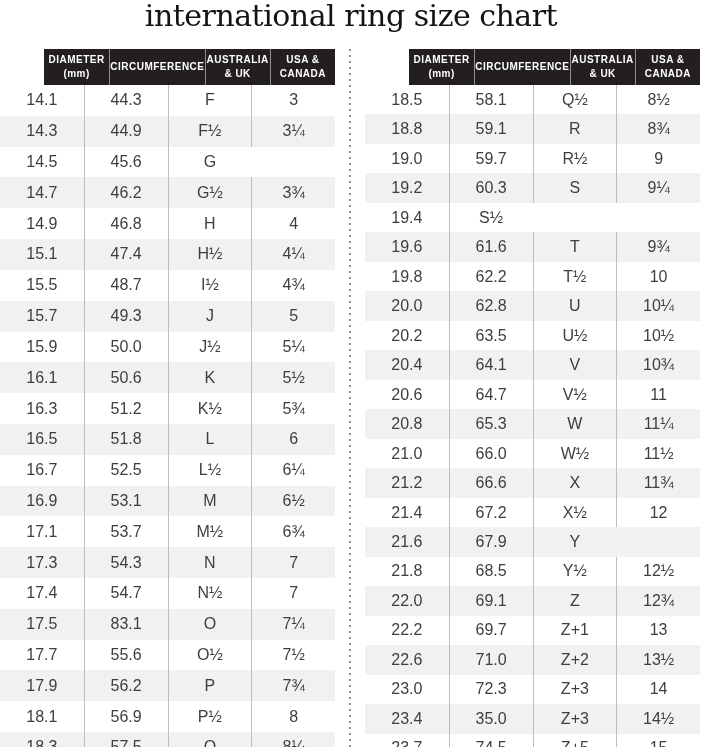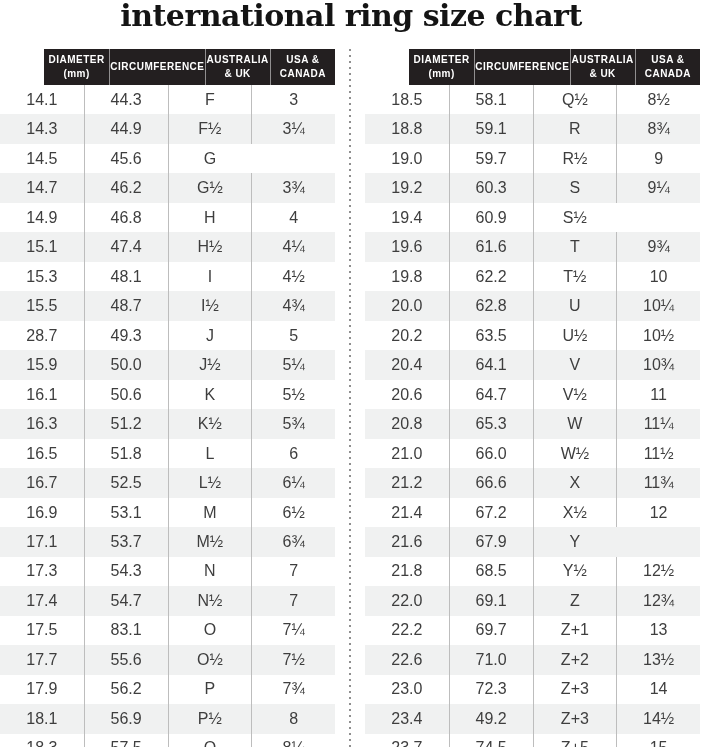--- a/index.html
+++ b/index.html
@@ -14,21 +14,21 @@
     background: #ffffff;
     overflow: hidden;
     font-family: "Liberation Sans", sans-serif;
   }
   .title {
     margin: 0;
     height: 49px;
     line-height: 32px;
     text-align: center;
     font-family: "DejaVu Serif", serif;
-    font-weight: 700;
+    font-weight: 400;
     font-size: 30px;
     letter-spacing: -0.5px;
     color: var(--title-color, #141414);
   }
   .tables {
     display: flex;
     height: 714px;
     align-items: stretch;
   }
   .tbl {
@@ -139,33 +139,27 @@
             <div class="td">H</div>
             <div class="td">4</div>
           </div>
           <div class="trow">
             <div class="td">15.1</div>
             <div class="td">47.4</div>
             <div class="td">H½</div>
             <div class="td">4¼</div>
           </div>
           <div class="trow">
-            <div class="td">15.3</div>
-            <div class="td">48.1</div>
-            <div class="td">I</div>
-            <div class="td">4½</div>
-          </div>
-          <div class="trow">
             <div class="td">15.5</div>
             <div class="td">48.7</div>
             <div class="td">I½</div>
             <div class="td">4¾</div>
           </div>
           <div class="trow">
-            <div class="td">28.7</div>
+            <div class="td">15.7</div>
             <div class="td">49.3</div>
             <div class="td">J</div>
             <div class="td">5</div>
           </div>
           <div class="trow">
             <div class="td">15.9</div>
             <div class="td">50.0</div>
             <div class="td">J½</div>
             <div class="td">5¼</div>
           </div>
@@ -280,21 +274,20 @@
             <div class="td">9</div>
           </div>
           <div class="trow">
             <div class="td">19.2</div>
             <div class="td">60.3</div>
             <div class="td">S</div>
             <div class="td">9¼</div>
           </div>
           <div class="trow">
             <div class="td">19.4</div>
-            <div class="td">60.9</div>
             <div class="td">S½</div>
           </div>
           <div class="trow">
             <div class="td">19.6</div>
             <div class="td">61.6</div>
             <div class="td">T</div>
             <div class="td">9¾</div>
           </div>
           <div class="trow">
             <div class="td">19.8</div>
@@ -380,21 +373,21 @@
             <div class="td">13½</div>
           </div>
           <div class="trow">
             <div class="td">23.0</div>
             <div class="td">72.3</div>
             <div class="td">Z+3</div>
             <div class="td">14</div>
           </div>
           <div class="trow">
             <div class="td">23.4</div>
-            <div class="td">49.2</div>
+            <div class="td">35.0</div>
             <div class="td">Z+3</div>
             <div class="td">14½</div>
           </div>
           <div class="trow">
             <div class="td">23.7</div>
             <div class="td">74.5</div>
             <div class="td">Z+5</div>
             <div class="td">15</div>
           </div>
         </div>

